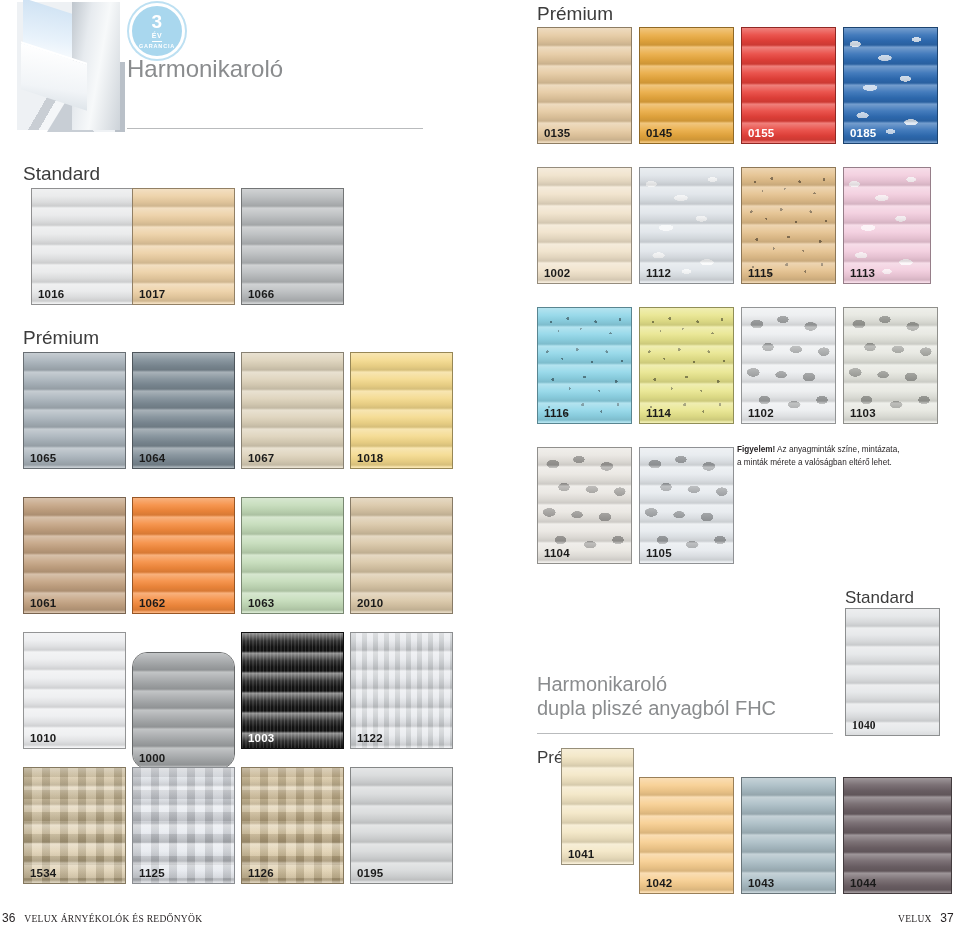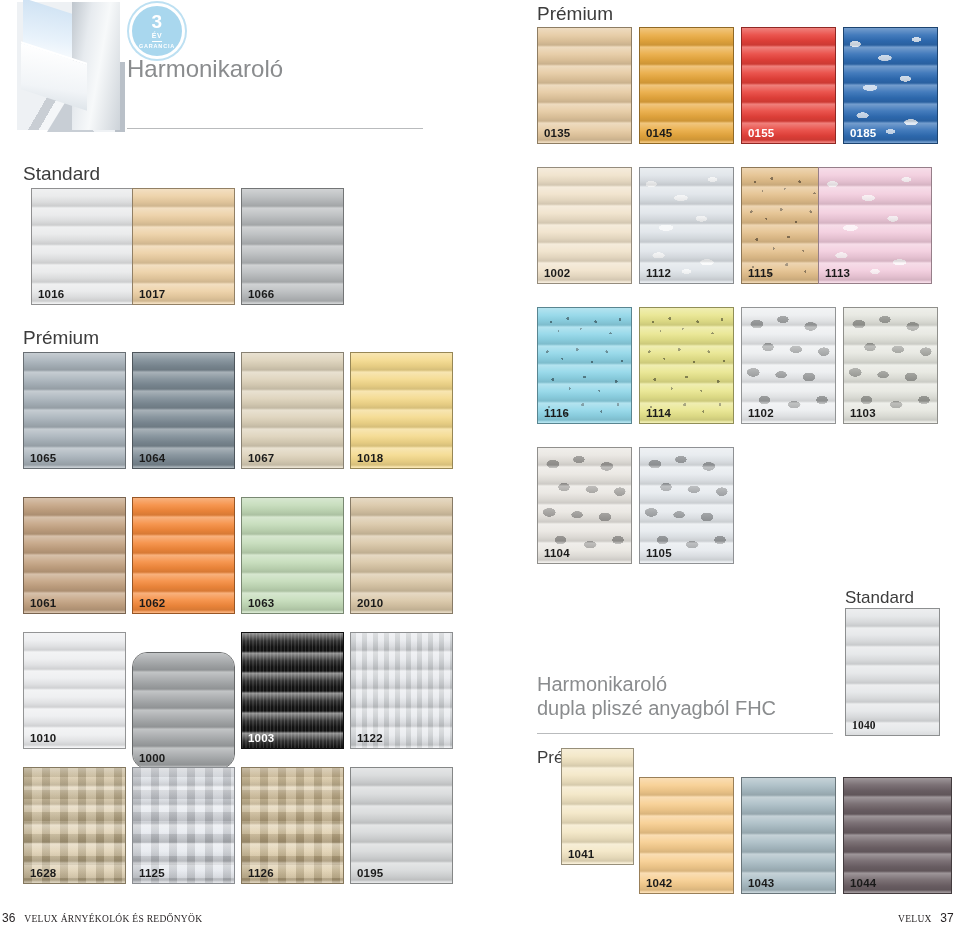--- a/index.html
+++ b/index.html
@@ -223,20 +223,24 @@
   <div class="main-title">
     <div>Harmonikaroló</div>
   </div>
   <div class="title-rule"></div>
 
   <div class="sec-head" style="left:23px;top:163px;">Standard</div>
   <div class="sec-head" style="left:23px;top:327px;">Prémium</div>
 
   <div class="sec-head" style="left:537px;top:3px;">Prémium</div>
 
+  <div class="notice">
+    <span><b>Figyelem!</b><span> Az anyagminták színe, mintázata,</span></span><br>
+    <span>a minták mérete a valóságban eltérő lehet.</span>
+  </div>
 
   <div class="fhc-title">
     <div>Harmonikaroló</div>
     <div>dupla pliszé anyagból FHC</div>
   </div>
   <div class="fhc-rule"></div>
   <div class="sec-head" style="left:537px;top:748px;font-size:17px;">Prémium</div>
   <div class="sec-head" style="left:845px;top:588px;font-size:17px;">Standard</div>
 
   <div id="swatch-mount">
@@ -314,21 +318,21 @@
       <div class="sw" style="left: 350px; top: 632px; width: 103px; height: 117px; border-color: rgb(141, 143, 145);">
         <div class="tex" style="background: rgb(227, 230, 234);"></div>
         <div class="vstripe" style="position: absolute; inset: 0px;"></div>
         <div class="pleat"></div>
         <div class="code">1122</div>
       </div>
       <div class="sw" style="left: 23px; top: 767px; width: 103px; height: 117px; border-color: rgb(132, 120, 95);">
         <div class="tex" style="background: rgb(213, 194, 154);"></div>
         <div class="check" style="position: absolute; inset: 0px;"></div>
         <div class="pleat"></div>
-        <div class="code">1628</div>
+        <div class="code">1534</div>
       </div>
       <div class="sw" style="left: 132px; top: 767px; width: 103px; height: 117px; border-color: rgb(138, 141, 145);">
         <div class="tex" style="background: rgb(223, 227, 234);"></div>
         <div class="check" style="position: absolute; inset: 0px;"></div>
         <div class="pleat"></div>
         <div class="code">1125</div>
       </div>
       <div class="sw" style="left: 241px; top: 767px; width: 103px; height: 117px; border-color: rgb(133, 119, 92);">
         <div class="tex" style="background: rgb(214, 192, 148);"></div>
         <div class="check" style="position: absolute; inset: 0px;"></div>
@@ -371,21 +375,21 @@
         <div class="mottle" style="position: absolute; inset: 0px;"></div>
         <div class="pleat"></div>
         <div class="code">1112</div>
       </div>
       <div class="sw" style="left: 741px; top: 167px; width: 95px; height: 117px; border-color: rgb(141, 119, 87);">
         <div class="tex" style="background: rgb(228, 192, 140);"></div>
         <div class="floral" style="position: absolute; inset: 0px; color: rgb(132, 111, 81);"></div>
         <div class="pleat"></div>
         <div class="code">1115</div>
       </div>
-      <div class="sw" style="left: 818px; top: 167px; width: 114px; height: 117px; border-color: rgb(150, 126, 137);">
+      <div class="sw" style="left: 843px; top: 167px; width: 88px; height: 117px; border-color: rgb(150, 126, 137);">
         <div class="tex" style="background: rgb(242, 204, 221);"></div>
         <div class="mottle" style="position: absolute; inset: 0px;"></div>
         <div class="pleat"></div>
         <div class="code">1113</div>
       </div>
       <div class="sw" style="left: 537px; top: 307px; width: 95px; height: 117px; border-color: rgb(89, 133, 144);">
         <div class="tex" style="background: rgb(143, 214, 232);"></div>
         <div class="floral" style="position: absolute; inset: 0px; color: rgb(83, 124, 135);"></div>
         <div class="pleat"></div>
         <div class="code">1116</div>

